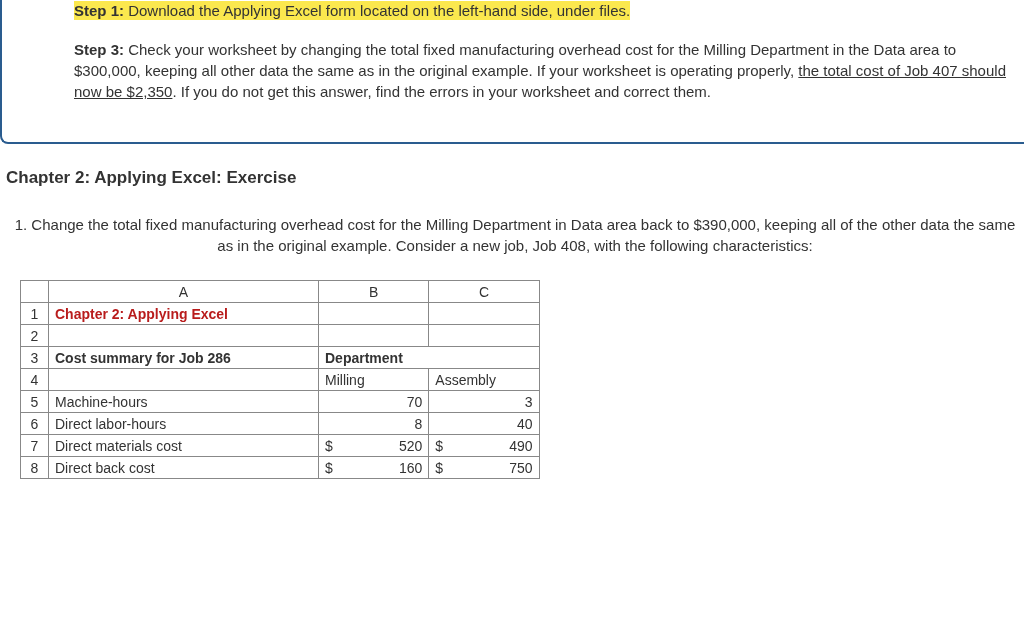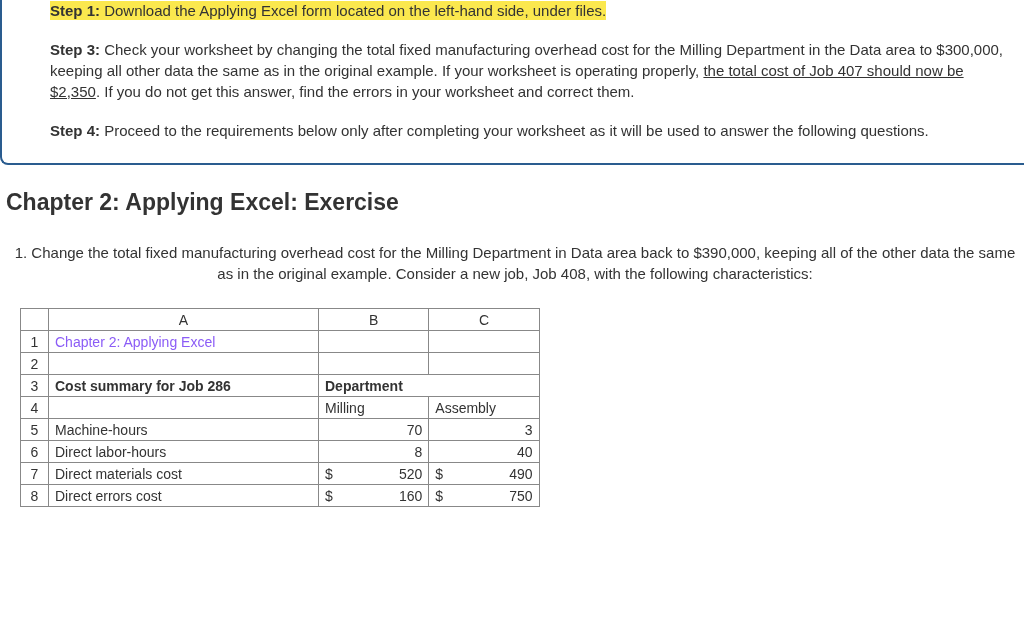--- a/index.html
+++ b/index.html
@@ -7,40 +7,40 @@
       font-family: Arial, Helvetica, sans-serif;
       font-size: 15px;
       color: #333;
       background: #fff;
       width: 1024px;
     }
     .info-box {
       border-bottom: 2px solid #2a5c8f;
       border-left: 2px solid #2a5c8f;
       border-radius: 0 0 0 8px;
-      padding: 0 18px 22px 48px;
+      padding: 0 18px 22px 72px;
       margin-bottom: 24px;
     }
     .step {
       margin-bottom: 18px;
       line-height: 1.4;
     }
     .step-label {
       font-weight: bold;
     }
     .highlight {
       background-color: #fbe84e;
       padding: 1px 0;
     }
     .underline {
       text-decoration: underline;
     }
     .chapter-title {
       font-weight: bold;
-      font-size: 23px;
+      font-size: 17px;
       margin: 22px 0 26px 6px;
     }
     .question {
       margin: 0 0 24px 6px;
       line-height: 1.4;
       text-align: center;
     }
     .excel-wrap {
       margin-left: 20px;
     }
@@ -66,43 +66,39 @@
     table.excel td.rownum {
       text-align: center;
       width: 28px;
       font-weight: normal;
     }
     .colA { width: 270px; }
     .colBd { width: 20px; }
     .colBv { width: 90px; }
     .colCd { width: 20px; }
     .colCv { width: 90px; }
-    .ch-title { color: #8b5cf6; font-weight: normal; }
+    .ch-title { color: #b91c1c; font-weight: bold; }
     .bold { font-weight: bold; }
     .center { }
     .right { text-align: right; }
     .dollar { text-align: left; }
   </style>
 </head>
 <body>
 
 <div class="info-box">
   <div class="step">
     <span class="highlight">
       <span class="step-label">Step 1:</span>
       <span>Download the Applying Excel form located on the left-hand side, under files.</span>
     </span>
   </div>
   <div class="step">
     <span class="step-label">Step 3:</span>
     <span>Check your worksheet by changing the total fixed manufacturing overhead cost for the Milling Department in the Data area to $300,000, keeping all other data the same as in the original example. If your worksheet is operating properly, </span><span class="underline">the total cost of Job 407 should now be $2,350</span><span>. If you do not get this answer, find the errors in your worksheet and correct them.</span>
-  </div>
-  <div class="step" style="margin-bottom:0;">
-    <span class="step-label">Step 4:</span>
-    <span>Proceed to the requirements below only after completing your worksheet as it will be used to answer the following questions.</span>
   </div>
 </div>
 
 <div class="chapter-title">Chapter 2: Applying Excel: Exercise</div>
 
 <div class="question">1. Change the total fixed manufacturing overhead cost for the Milling Department in Data area back to $390,000, keeping all of the other data the same as in the original example. Consider a new job, Job 408, with the following characteristics:</div>
 
 <div class="excel-wrap">
   <table class="excel">
     <tbody>
@@ -150,21 +146,21 @@
     <tr>
       <td class="rownum">7</td>
       <td class="colA">Direct materials cost</td>
       <td class="dollar colBd" style="border-right:none">$</td>
       <td class="right colBv" style="border-left:none">520</td>
       <td class="dollar colCd" style="border-right:none">$</td>
       <td class="right colCv" style="border-left:none">490</td>
     </tr>
     <tr>
       <td class="rownum">8</td>
-      <td class="colA">Direct errors cost</td>
+      <td class="colA">Direct back cost</td>
       <td class="dollar colBd" style="border-right:none">$</td>
       <td class="right colBv" style="border-left:none">160</td>
       <td class="dollar colCd" style="border-right:none">$</td>
       <td class="right colCv" style="border-left:none">750</td>
     </tr>
   </tbody>
     </table>
 </div>
 
 </body></html>

